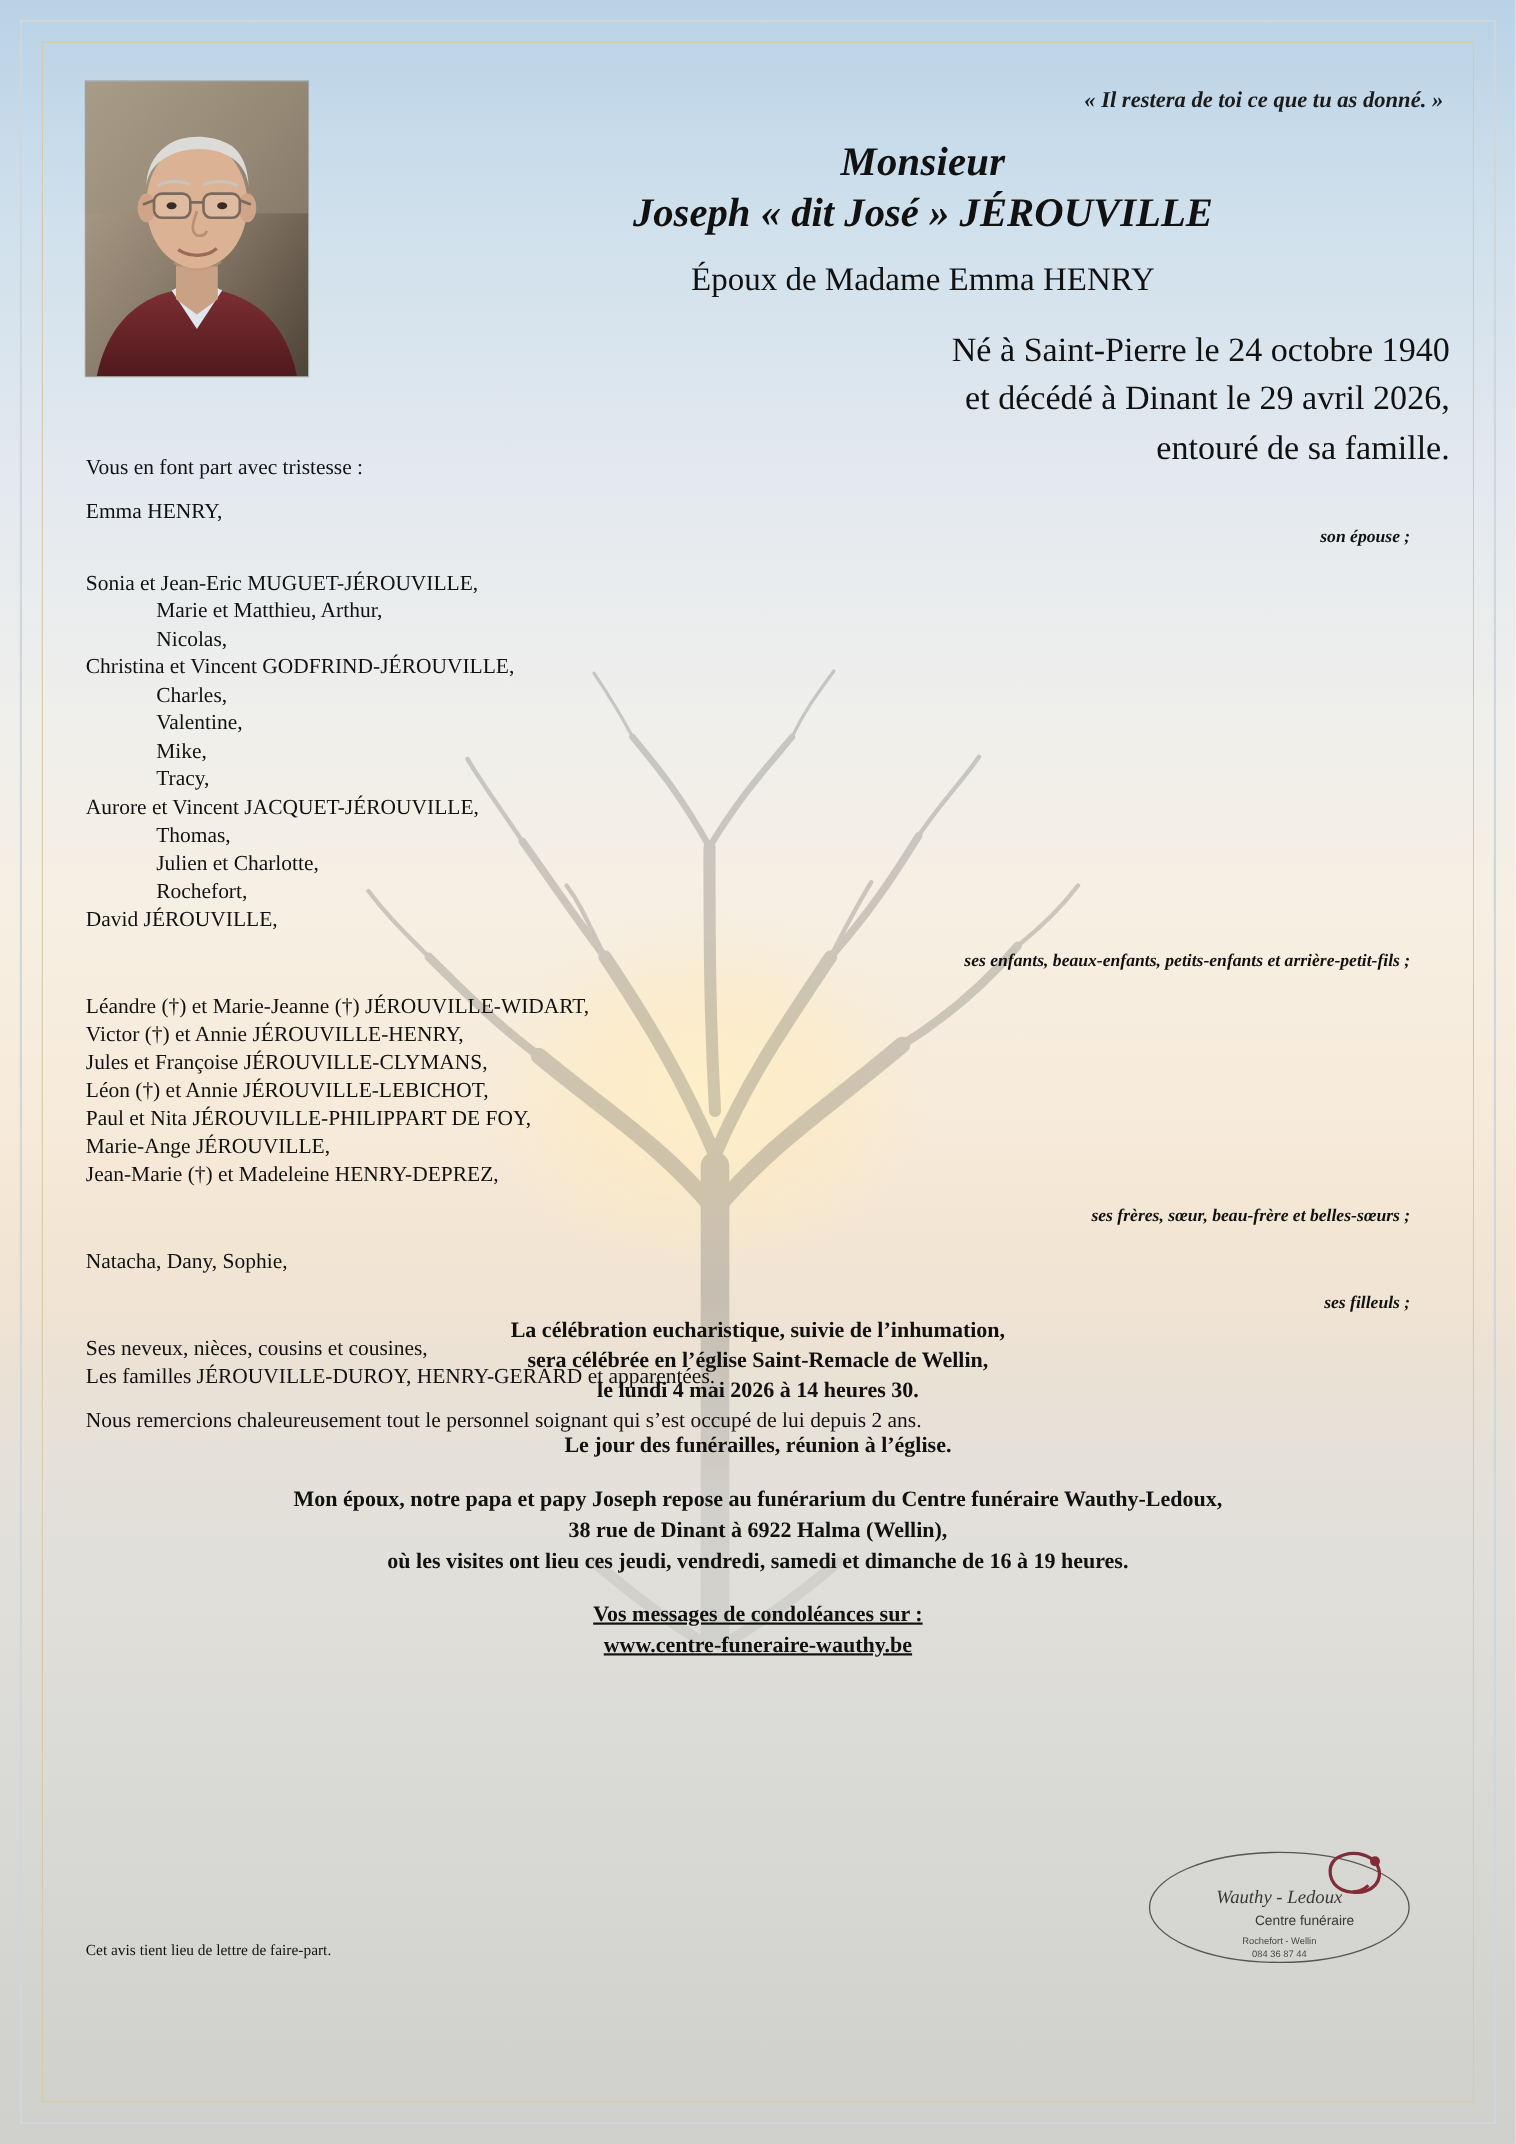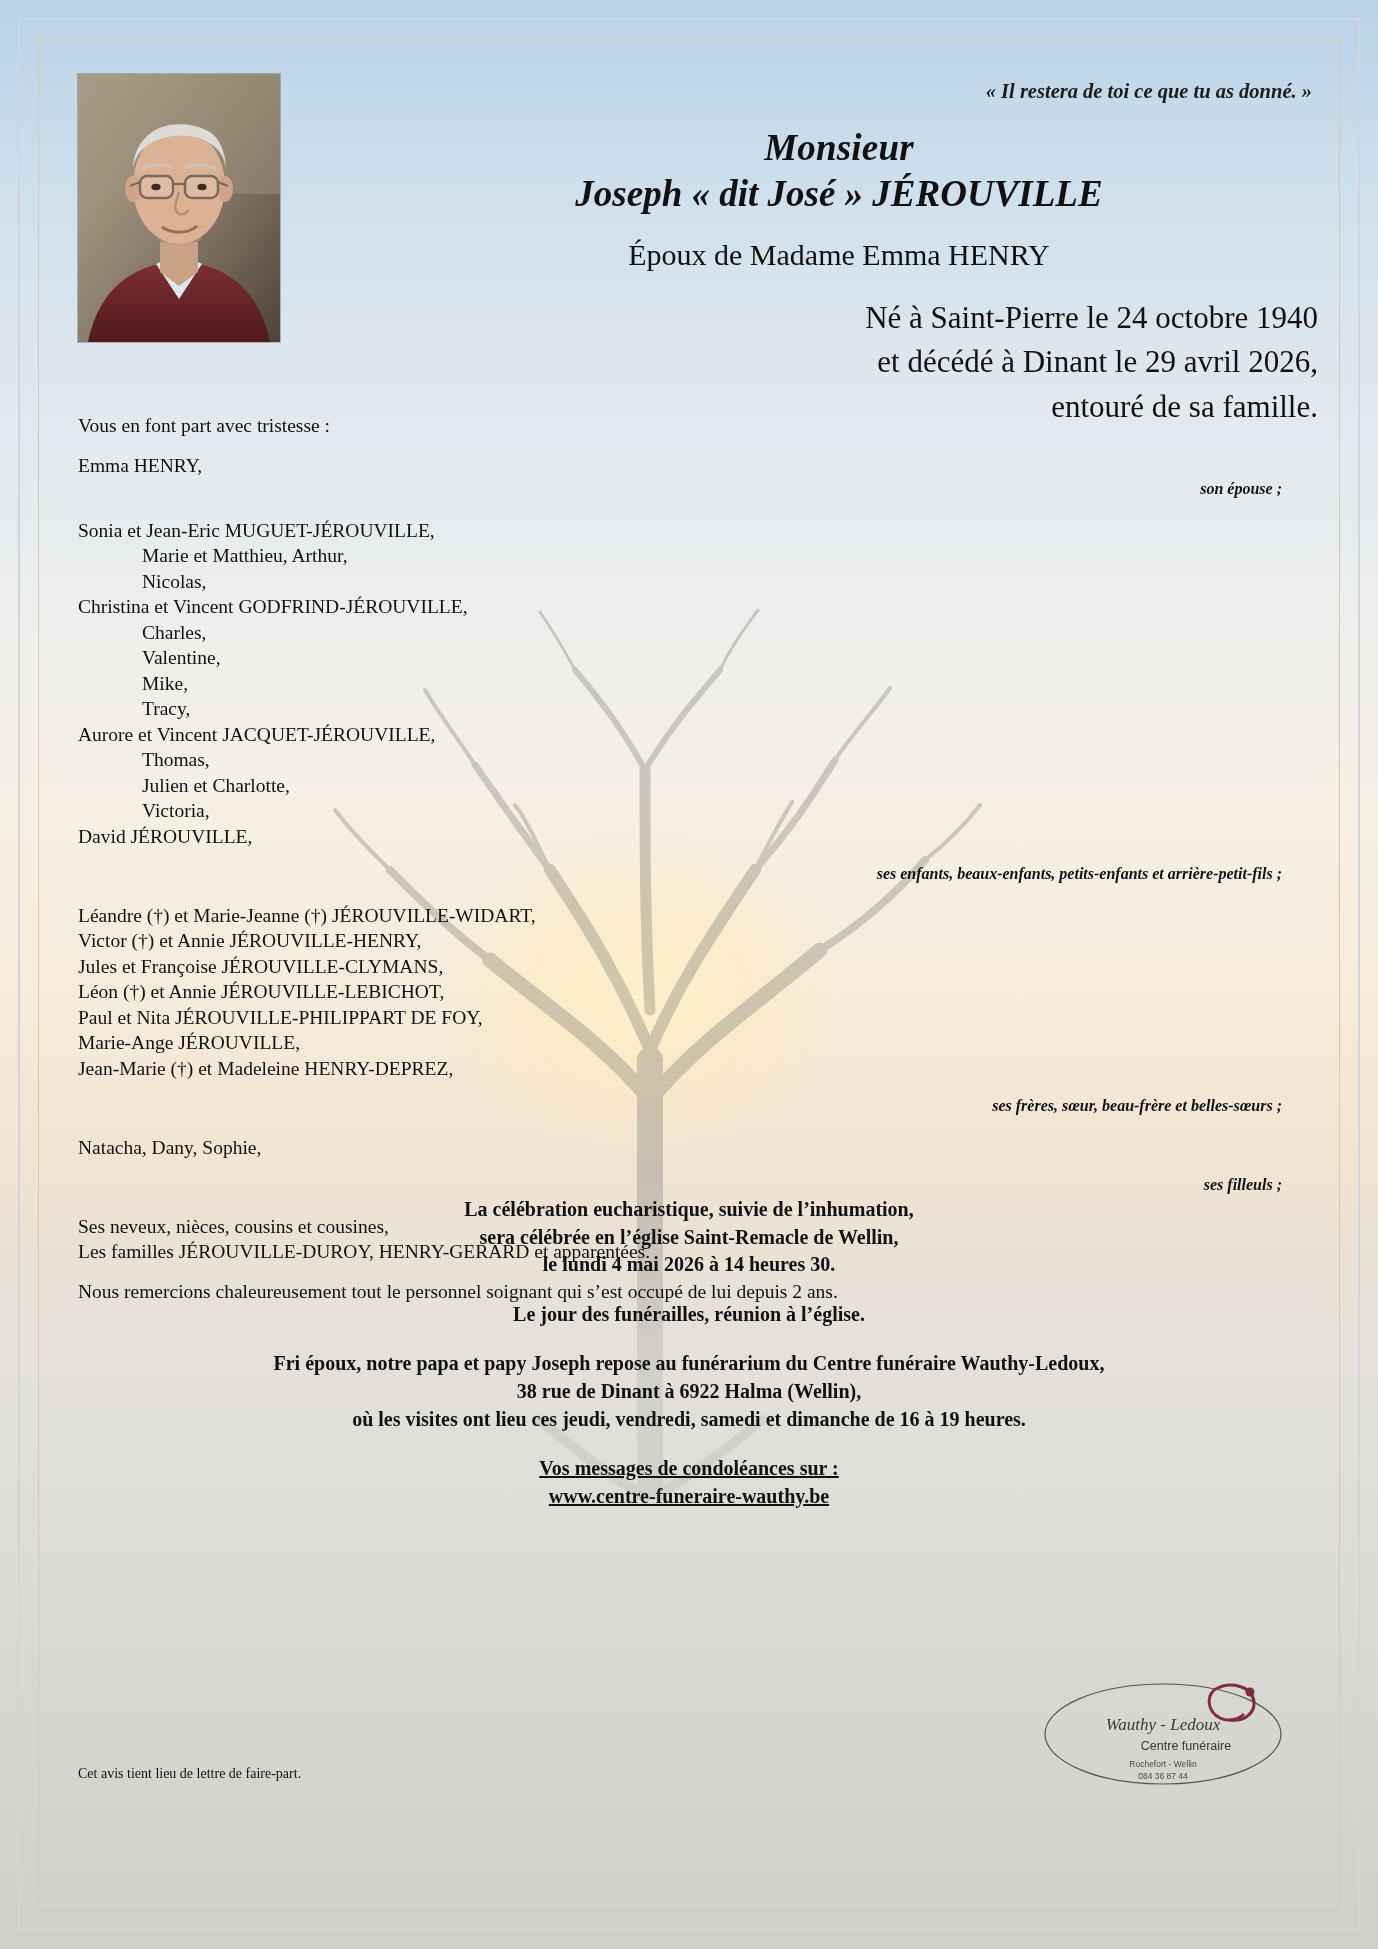--- a/index.html
+++ b/index.html
@@ -341,21 +341,21 @@
       <div class="line indent-1">Marie et Matthieu, Arthur,</div>
       <div class="line indent-1">Nicolas,</div>
       <div class="line">Christina et Vincent GODFRIND-JÉROUVILLE,</div>
       <div class="line indent-1">Charles,</div>
       <div class="line indent-1">Valentine,</div>
       <div class="line indent-1">Mike,</div>
       <div class="line indent-1">Tracy,</div>
       <div class="line">Aurore et Vincent JACQUET-JÉROUVILLE,</div>
       <div class="line indent-1">Thomas,</div>
       <div class="line indent-1">Julien et Charlotte,</div>
-      <div class="line indent-1">Victoria,</div>
+      <div class="line indent-1">Rochefort,</div>
       <div class="line">David JÉROUVILLE,</div>
 
       <div class="line small-gap"></div>
       <div class="line">
         <span class="role">ses enfants, beaux-enfants, petits-enfants et arrière-petit-fils ;</span>
       </div>
       <div class="line small-gap"></div>
 
       <div class="line">Léandre (†) et Marie-Jeanne (†) JÉROUVILLE-WIDART,</div>
       <div class="line">Victor (†) et Annie JÉROUVILLE-HENRY,</div>
@@ -385,21 +385,21 @@
     </div>
 
     <div class="ceremony">
       <div class="para">
         <div>La célébration eucharistique, suivie de l’inhumation,</div>
         <div>sera célébrée en l’église Saint-Remacle de Wellin,</div>
         <div>le lundi 4 mai 2026 à 14 heures 30.</div>
       </div>
       <div class="para">Le jour des funérailles, réunion à l’église.</div>
       <div class="para">
-        <div>Fri époux, notre papa et papy Joseph repose au funérarium du Centre funéraire Wauthy-Ledoux,</div>
+        <div>Mon époux, notre papa et papy Joseph repose au funérarium du Centre funéraire Wauthy-Ledoux,</div>
         <div>38 rue de Dinant à 6922 Halma (Wellin),</div>
         <div>où les visites ont lieu ces jeudi, vendredi, samedi et dimanche de 16 à 19 heures.</div>
       </div>
       <div class="para">
         <div class="link">Vos messages de condoléances sur :</div>
         <div class="link">www.centre-funeraire-wauthy.be</div>
       </div>
     </div>
 
     <div class="logo">

